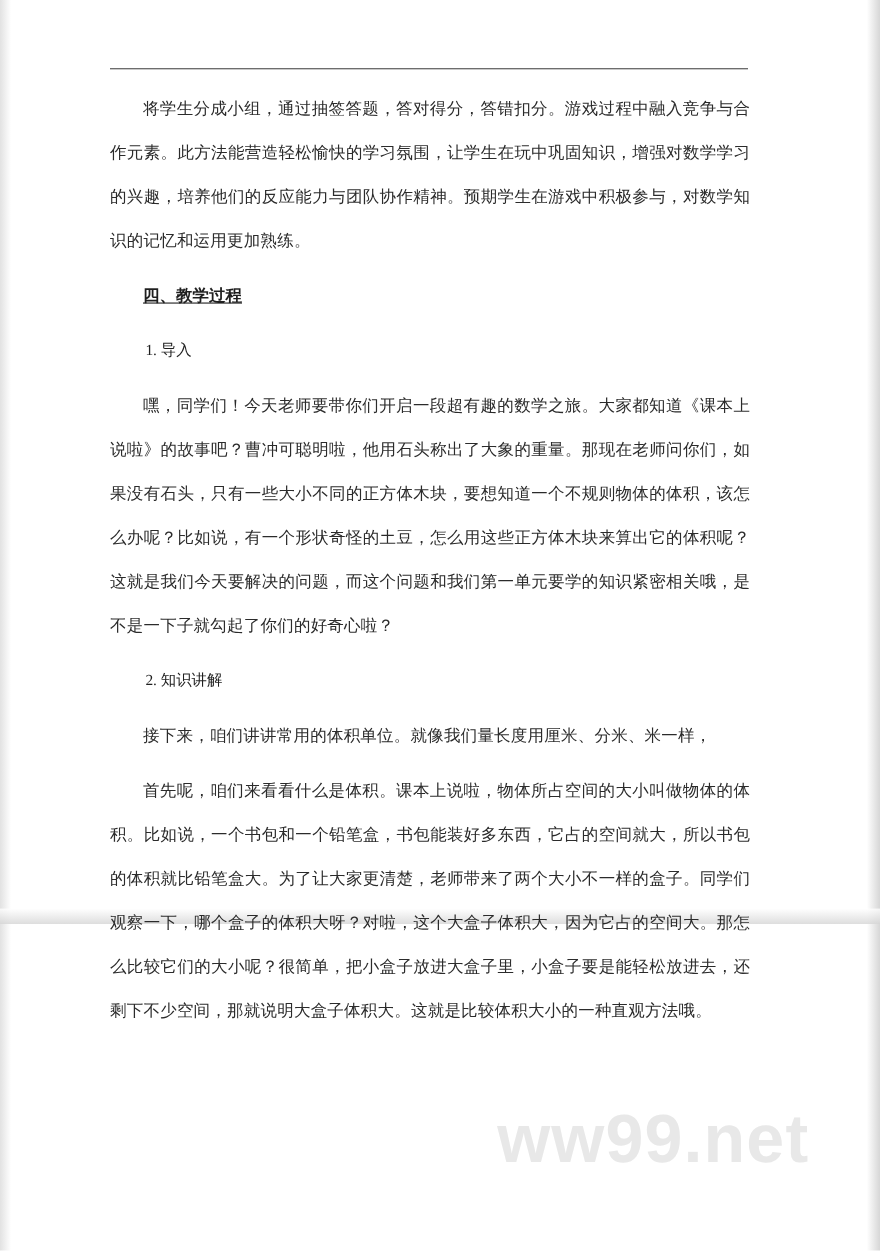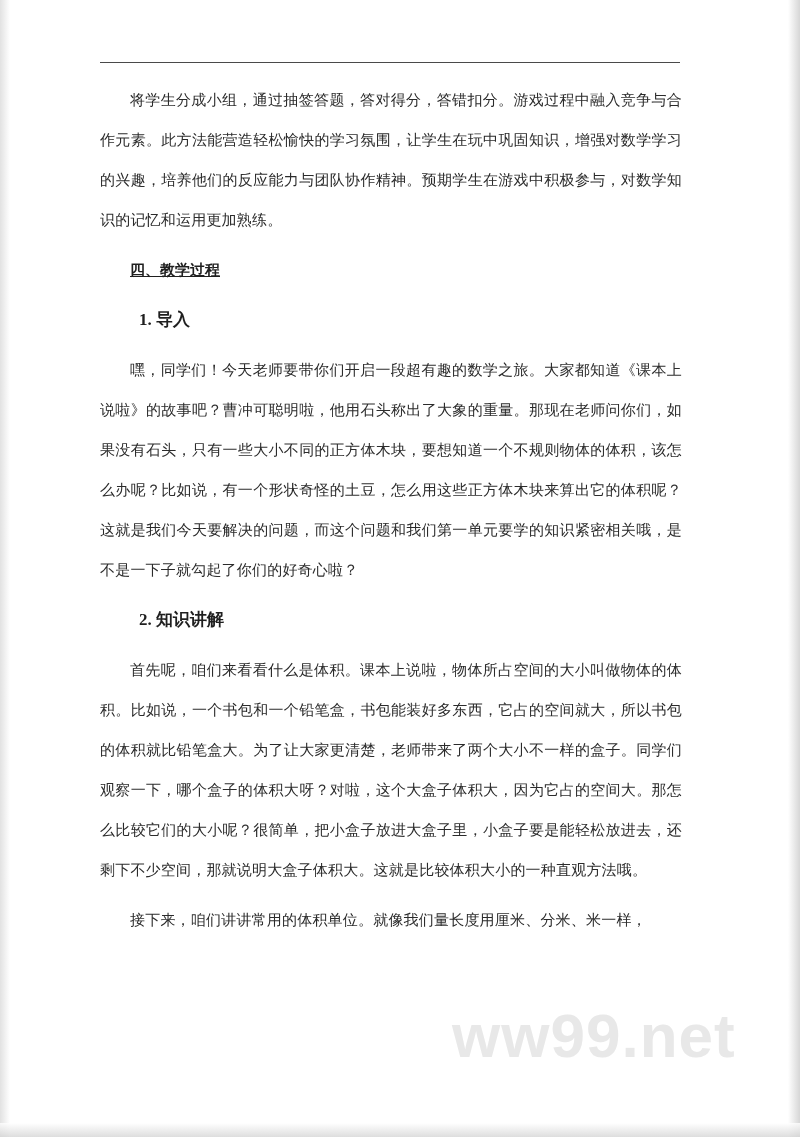--- a/index.html
+++ b/index.html
@@ -13,21 +13,21 @@
     height: 1137px;
     font-family: "Liberation Serif", "DejaVu Serif", serif;
     position: relative;
     overflow: hidden;
   }
   .page {
     position: absolute;
     left: 0;
     top: 0;
     width: 800px;
-    height: 1137px;
+    height: 840px;
     background: #ffffff;
     box-sizing: border-box;
   }
   
   .page-shadow-left {
     position: absolute;
     left: 0; top: 0;
     width: 10px; height: 1137px;
     background: linear-gradient(to right, #d8d8d8 0%, #ffffff 100%);
     opacity: .75;
@@ -76,24 +76,24 @@
     margin: 0 0 10px 0;
     font-size: 15px;
     line-height: 40px;
     color: #1f1f1f;
     font-weight: bold;
     text-indent: 2em;
     text-decoration: underline;
   }
   p.subheading {
     margin: 0 0 10px 0;
-    font-size: 17px;
+    font-size: 14px;
     line-height: 40px;
     color: #1f1f1f;
-    font-weight: bold;
+    font-weight: normal;
     text-indent: 2.3em;
   }
   .watermark {
     position: absolute;
     left: 452px;
     top: 1000px;
     font-family: "Liberation Sans", sans-serif;
     font-size: 62px;
     font-weight: bold;
     color: #e8e8e8;
@@ -116,19 +116,19 @@
     <p class="para indent">将学生分成小组，通过抽签答题，答对得分，答错扣分。游戏过程中融入竞争与合作元素。此方法能营造轻松愉快的学习氛围，让学生在玩中巩固知识，增强对数学学习的兴趣，培养他们的反应能力与团队协作精神。预期学生在游戏中积极参与，对数学知识的记忆和运用更加熟练。</p>
 
     <p class="heading">四、教学过程</p>
 
     <p class="subheading">1. 导入</p>
 
     <p class="para indent">嘿，同学们！今天老师要带你们开启一段超有趣的数学之旅。大家都知道《课本上说啦》的故事吧？曹冲可聪明啦，他用石头称出了大象的重量。那现在老师问你们，如果没有石头，只有一些大小不同的正方体木块，要想知道一个不规则物体的体积，该怎么办呢？比如说，有一个形状奇怪的土豆，怎么用这些正方体木块来算出它的体积呢？这就是我们今天要解决的问题，而这个问题和我们第一单元要学的知识紧密相关哦，是不是一下子就勾起了你们的好奇心啦？</p>
 
     <p class="subheading">2. 知识讲解</p>
 
+    <p class="para indent">接下来，咱们讲讲常用的体积单位。就像我们量长度用厘米、分米、米一样，</p>
+
     <p class="para indent">首先呢，咱们来看看什么是体积。课本上说啦，物体所占空间的大小叫做物体的体积。比如说，一个书包和一个铅笔盒，书包能装好多东西，它占的空间就大，所以书包的体积就比铅笔盒大。为了让大家更清楚，老师带来了两个大小不一样的盒子。同学们观察一下，哪个盒子的体积大呀？对啦，这个大盒子体积大，因为它占的空间大。那怎么比较它们的大小呢？很简单，把小盒子放进大盒子里，小盒子要是能轻松放进去，还剩下不少空间，那就说明大盒子体积大。这就是比较体积大小的一种直观方法哦。</p>
-
-    <p class="para indent">接下来，咱们讲讲常用的体积单位。就像我们量长度用厘米、分米、米一样，</p>
   </div>
 
   <div class="watermark">ww99.net</div>
 </div>
 
 </body></html>

